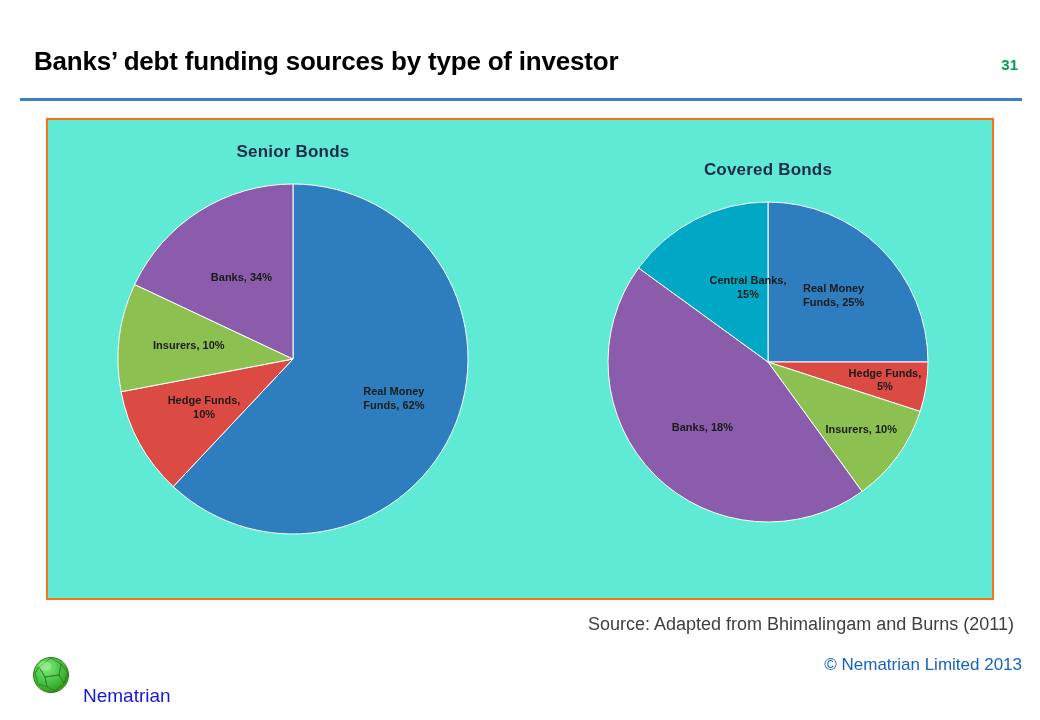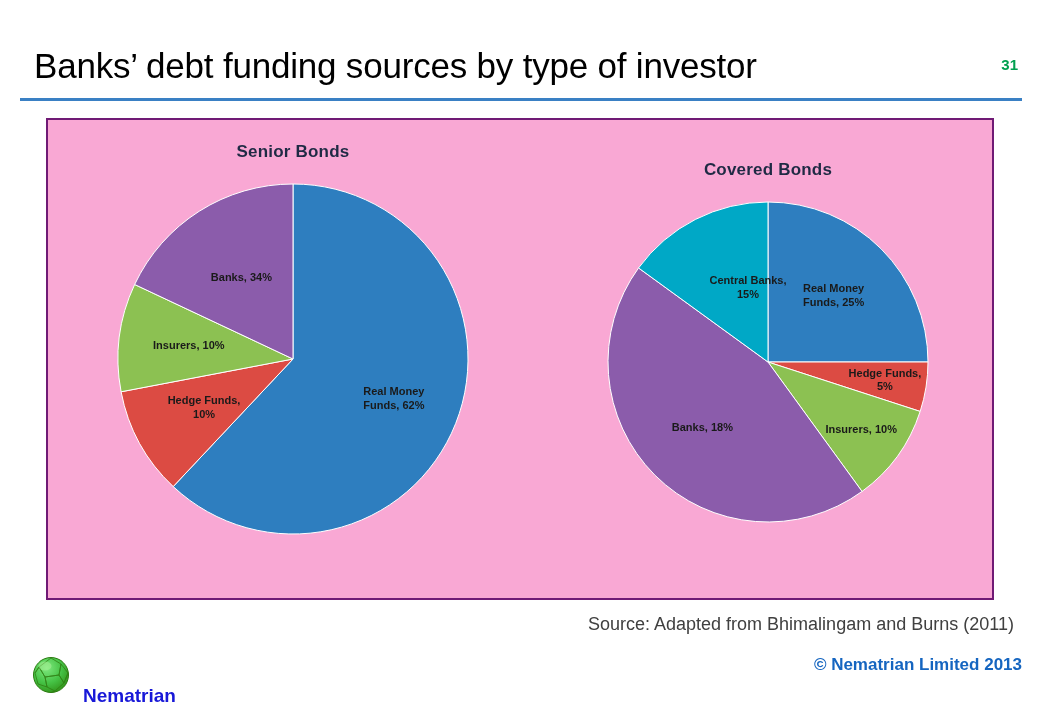--- a/index.html
+++ b/index.html
@@ -20,22 +20,22 @@
     position: absolute;
     left: 0;
     top: 46px;
     width: 1040px;
     height: 56px;
   }
   .slide-title {
     position: absolute;
     left: 34px;
     top: 0px;
-    font-size: 35px;
-    font-weight: normal;
+    font-size: 26px;
+    font-weight: bold;
     color: #000000;
     letter-spacing: -0.2px;
     white-space: nowrap;
     text-align: right;
   }
   .slide-number {
     position: absolute;
     right: 22px;
     top: 10px;
     font-size: 15px;
@@ -52,22 +52,22 @@
     background: #3a80c4;
   }
 
   
   .chart-frame {
     position: absolute;
     left: 46px;
     top: 118px;
     width: 948px;
     height: 482px;
-    border: 2px solid #701a75;
-    background: #f9a8d4;
+    border: 2px solid #f97316;
+    background: #5eead4;
     box-sizing: border-box;
     padding-left: 48px;
   }
 
   .pie-panel {
     position: absolute;
     top: 0;
     height: 100%;
   }
   .pie-panel.left  { left: 10px;  width: 470px; }
@@ -117,30 +117,30 @@
   .footer-brand {
     position: absolute;
     left: 28px;
     top: 644px;
     display: flex;
     align-items: center;
     gap: 9px;
   }
   .brand-name {
     font-size: 19px;
-    font-weight: bold;
+    font-weight: normal;
     color: #1818d8;
     margin-top: 41px;
   }
   .copyright {
     position: absolute;
     right: 18px;
     top: 655px;
     font-size: 17px;
-    font-weight: bold;
+    font-weight: normal;
     color: #1565c0;
   }
 </style>
 </head>
 <body>
 
 <div class="slide-header">
   <div class="slide-title">Banks’ debt funding sources by type of investor</div>
   <div class="slide-number">31</div>
   <div class="title-rule"></div>

